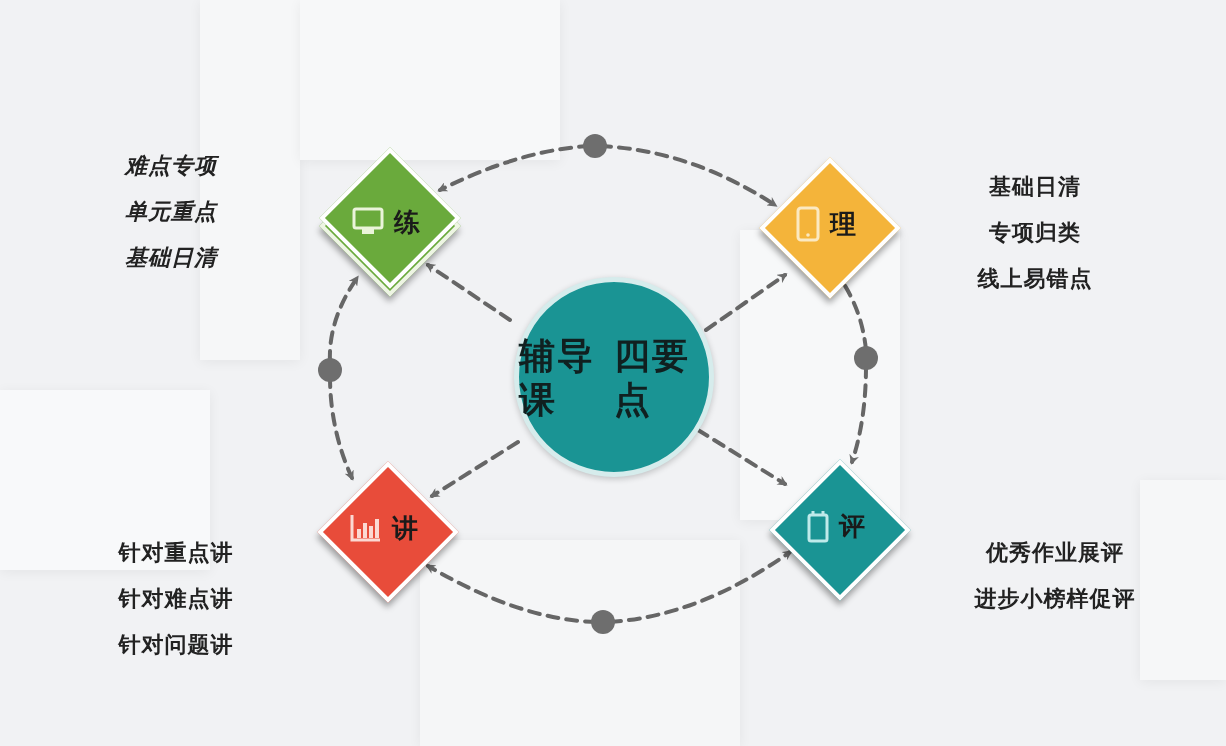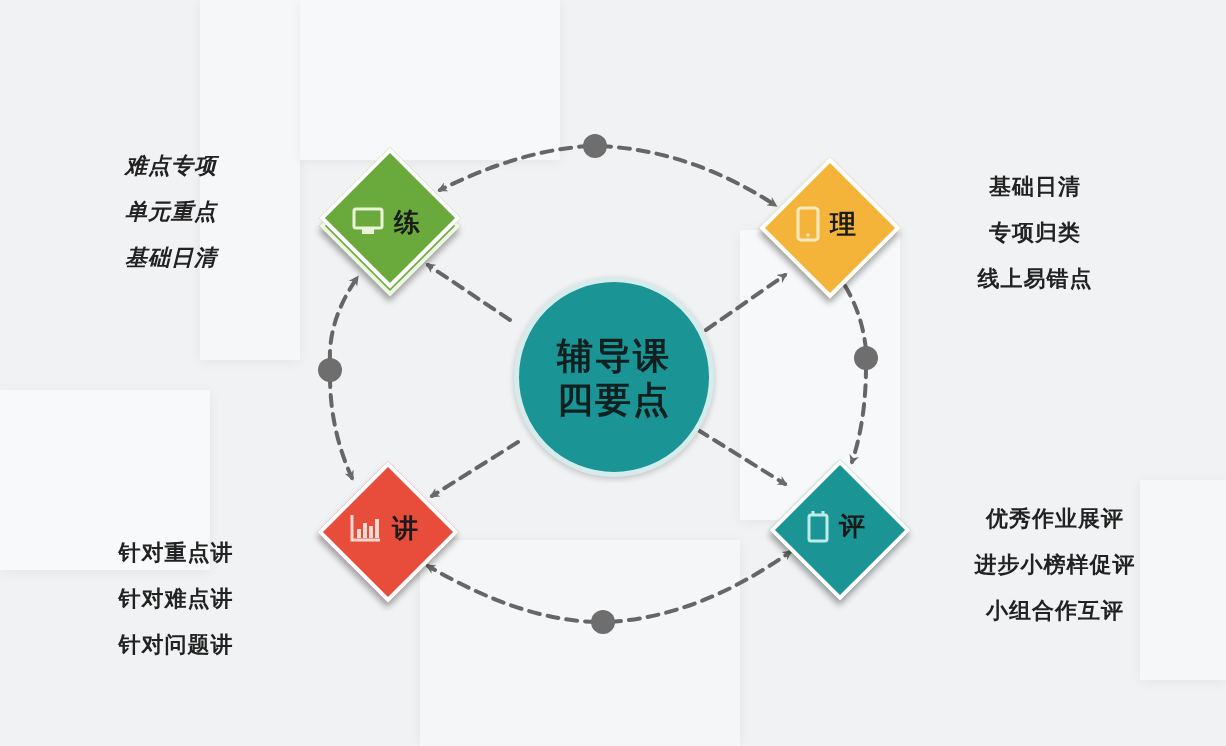--- a/index.html
+++ b/index.html
@@ -26,21 +26,21 @@
   .node .label {
     font-size: 26px; font-weight: bold; color: #1a1a1a;
     font-family: "DejaVu Serif", "Liberation Serif", serif;
   }
   .node .icon { display: block; }
   .center {
     position: absolute; left: 514px; top: 277px; width: 190px; height: 190px;
     border-radius: 50%; background: #1a9494;
     border: 5px solid #d6ecec;
     box-shadow: 0 2px 6px rgba(0,0,0,0.2);
-    display: flex; flex-direction: column; align-items: center; justify-content: center;
+    display: flex; flex-direction: row; align-items: center; justify-content: center;
   }
   .center span {
     font-size: 36px; font-weight: bold; color: #102020; letter-spacing: 2px; line-height: 44px;
     font-family: "DejaVu Serif", "Liberation Serif", serif;
   }
   .textlist { position: absolute; display: flex; flex-direction: column; align-items: center; }
   .textlist span { font-size: 22px; font-weight: bold; color: #222; line-height: 46px; letter-spacing: 1px; }
 </style>
 </head>
 <body>
@@ -149,17 +149,16 @@
   <span>专项归类</span>
   <span>线上易错点</span>
 </div>
 
 <div class="textlist" style="left:100px;top:530px;width:152px;text-align:center;">
   <span>针对重点讲</span>
   <span>针对难点讲</span>
   <span>针对问题讲</span>
 </div>
 
-<div class="textlist" style="left:950px;top:498px;width:210px;font-family:Liberation Mono, monospace;">
+<div class="textlist" style="left:950px;top:530px;width:210px;">
   <span>优秀作业展评</span>
   <span>进步小榜样促评</span>
-  <span>小组合作互评</span>
 </div>
 
 </body></html>

